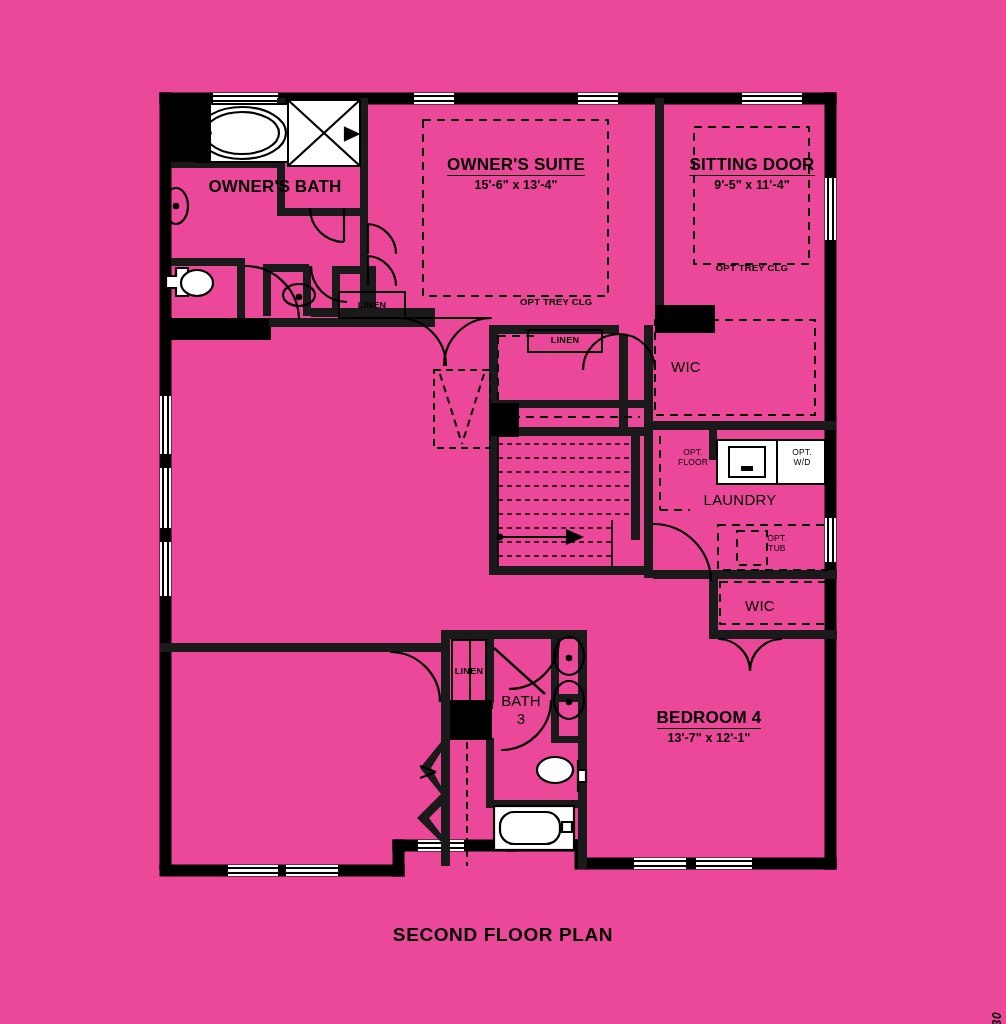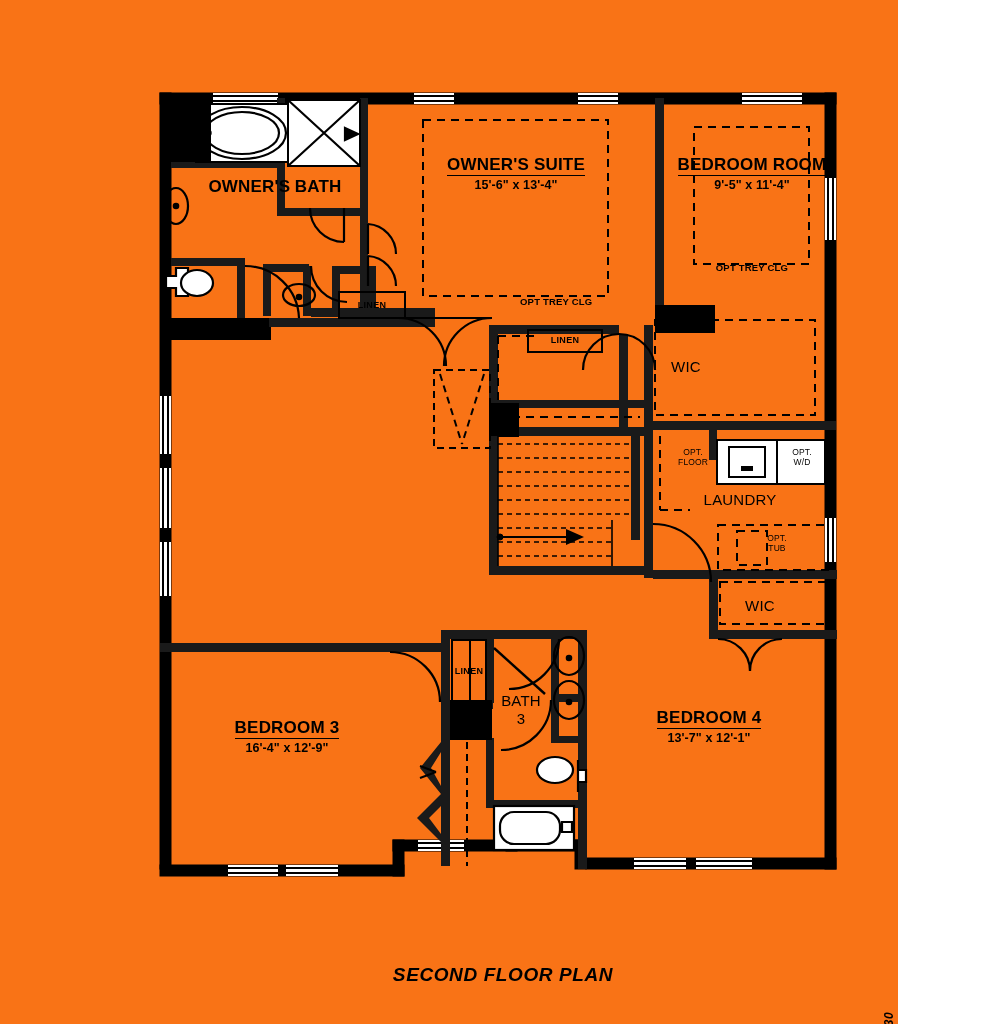--- a/index.html
+++ b/index.html
@@ -1,32 +1,32 @@
 <!DOCTYPE html>
 <html><head>
 <meta charset="utf-8">
 <style>
   html,body{margin:0;padding:0;background:#ffffff;}
   body{width:1006px;height:1024px;overflow:hidden;
        font-family:"Liberation Sans","DejaVu Sans",sans-serif;color:#000;}
-  #stage{position:relative;width:898px;height:1024px;background:#f97316;}
+  #stage{position:relative;width:1006px;height:1024px;background:#ec4899;}
   svg#plan{position:absolute;left:0;top:0;width:1006px;height:1024px;}
   .lbl{position:absolute;text-align:center;line-height:1.12;white-space:nowrap;}
   .room-name{font-size:17px;font-weight:700;letter-spacing:.2px;
              border-bottom:1.6px solid #000;display:inline-block;padding-bottom:1px;}
   .room-dim{font-size:12.5px;font-weight:700;letter-spacing:.1px;margin-top:2px;}
   .room-name-plain{font-size:17px;font-weight:700;letter-spacing:.2px;display:inline-block;}
   .small-cap{font-size:9.5px;font-weight:700;letter-spacing:.2px;}
   .tiny-cap{font-size:8.5px;font-weight:400;letter-spacing:.1px;line-height:1.18;}
   .linen-lbl{font-size:9px;font-weight:700;letter-spacing:.3px;}
   .linen-vert{font-size:9px;font-weight:700;letter-spacing:.3px;
               transform:rotate(-90deg);transform-origin:center center;}
   .mid-name{font-size:15px;font-weight:400;letter-spacing:.2px;}
   #plan-title{position:absolute;left:0;top:924px;width:1006px;text-align:center;
-              font-size:19px;font-weight:700;font-style:italic;letter-spacing:.6px;margin-top:40px;}
+              font-size:19px;font-weight:700;letter-spacing:.6px;}
   #rev-date{position:absolute;right:2px;bottom:12px;
             font-size:12px;font-weight:700;font-style:italic;letter-spacing:.4px;
             transform:rotate(-90deg);transform-origin:100% 100%;
             white-space:nowrap;}
 </style>
 </head>
 <body>
 
 <div id="stage">
 
@@ -333,21 +333,21 @@
     </g>
   </svg>
 
   <div class="lbl" style="left:423px;top:155px;width:186px;">
     <div class="room-name">OWNER'S SUITE</div>
     <div class="room-dim">15'-6" x 13'-4"</div>
   </div>
   <div class="lbl small-cap" style="left:520px;top:297px;width:160px;text-align:left;">OPT TREY CLG</div>
 
   <div class="lbl" style="left:660px;top:155px;width:184px;">
-    <div class="room-name">BEDROOM ROOM</div>
+    <div class="room-name">SITTING DOOR</div>
     <div class="room-dim">9'-5" x 11'-4"</div>
   </div>
   <div class="lbl small-cap" style="left:694px;top:263px;width:116px;">OPT TREY CLG</div>
 
   <div class="lbl" style="left:205px;top:176px;width:140px;">
     <div class="room-name-plain">OWNER'S</div>
     <div class="room-name-plain" style="margin-top:1px;">BATH</div>
   </div>
 
   <div class="lbl linen-lbl" style="left:339px;top:300px;width:66px;">LINEN</div>
@@ -373,24 +373,20 @@
     <div>W/D</div>
   </div>
 
   <div class="lbl tiny-cap" style="left:755px;top:533px;width:44px;">
     <div>OPT.</div>
     <div>TUB</div>
   </div>
 
   <div class="lbl mid-name" style="left:714px;top:598px;width:92px;">WIC</div>
 
-  <div class="lbl" style="left:196px;top:718px;width:182px;">
-    <div class="room-name">BEDROOM 3</div>
-    <div class="room-dim">16'-4" x 12'-9"</div>
-  </div>
 
   <div class="lbl" style="left:618px;top:708px;width:182px;">
     <div class="room-name">BEDROOM 4</div>
     <div class="room-dim">13'-7" x 12'-1"</div>
   </div>
 
   <div class="lbl" style="left:490px;top:693px;width:62px;">
     <div class="mid-name">BATH</div>
     <div class="mid-name" style="margin-top:1px;">3</div>
   </div>

